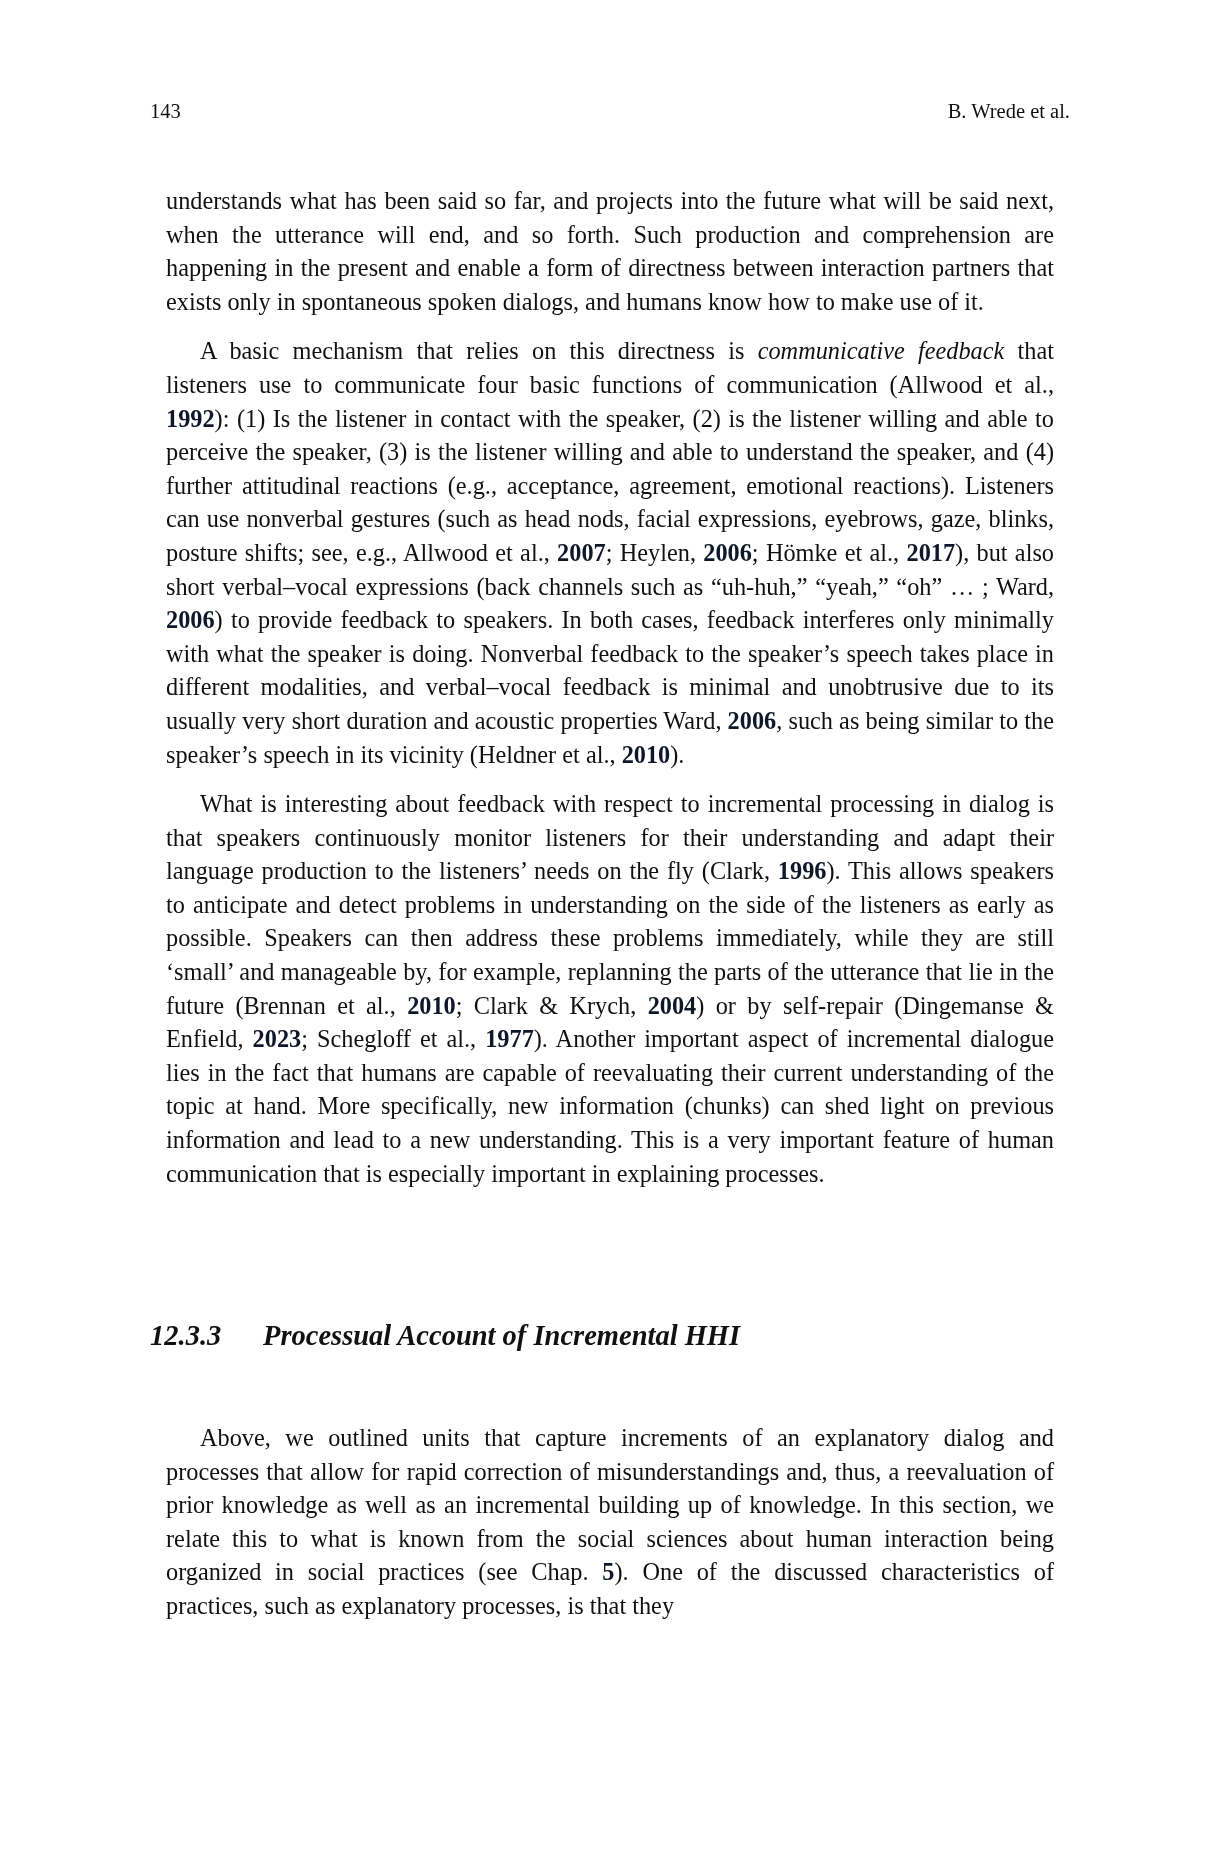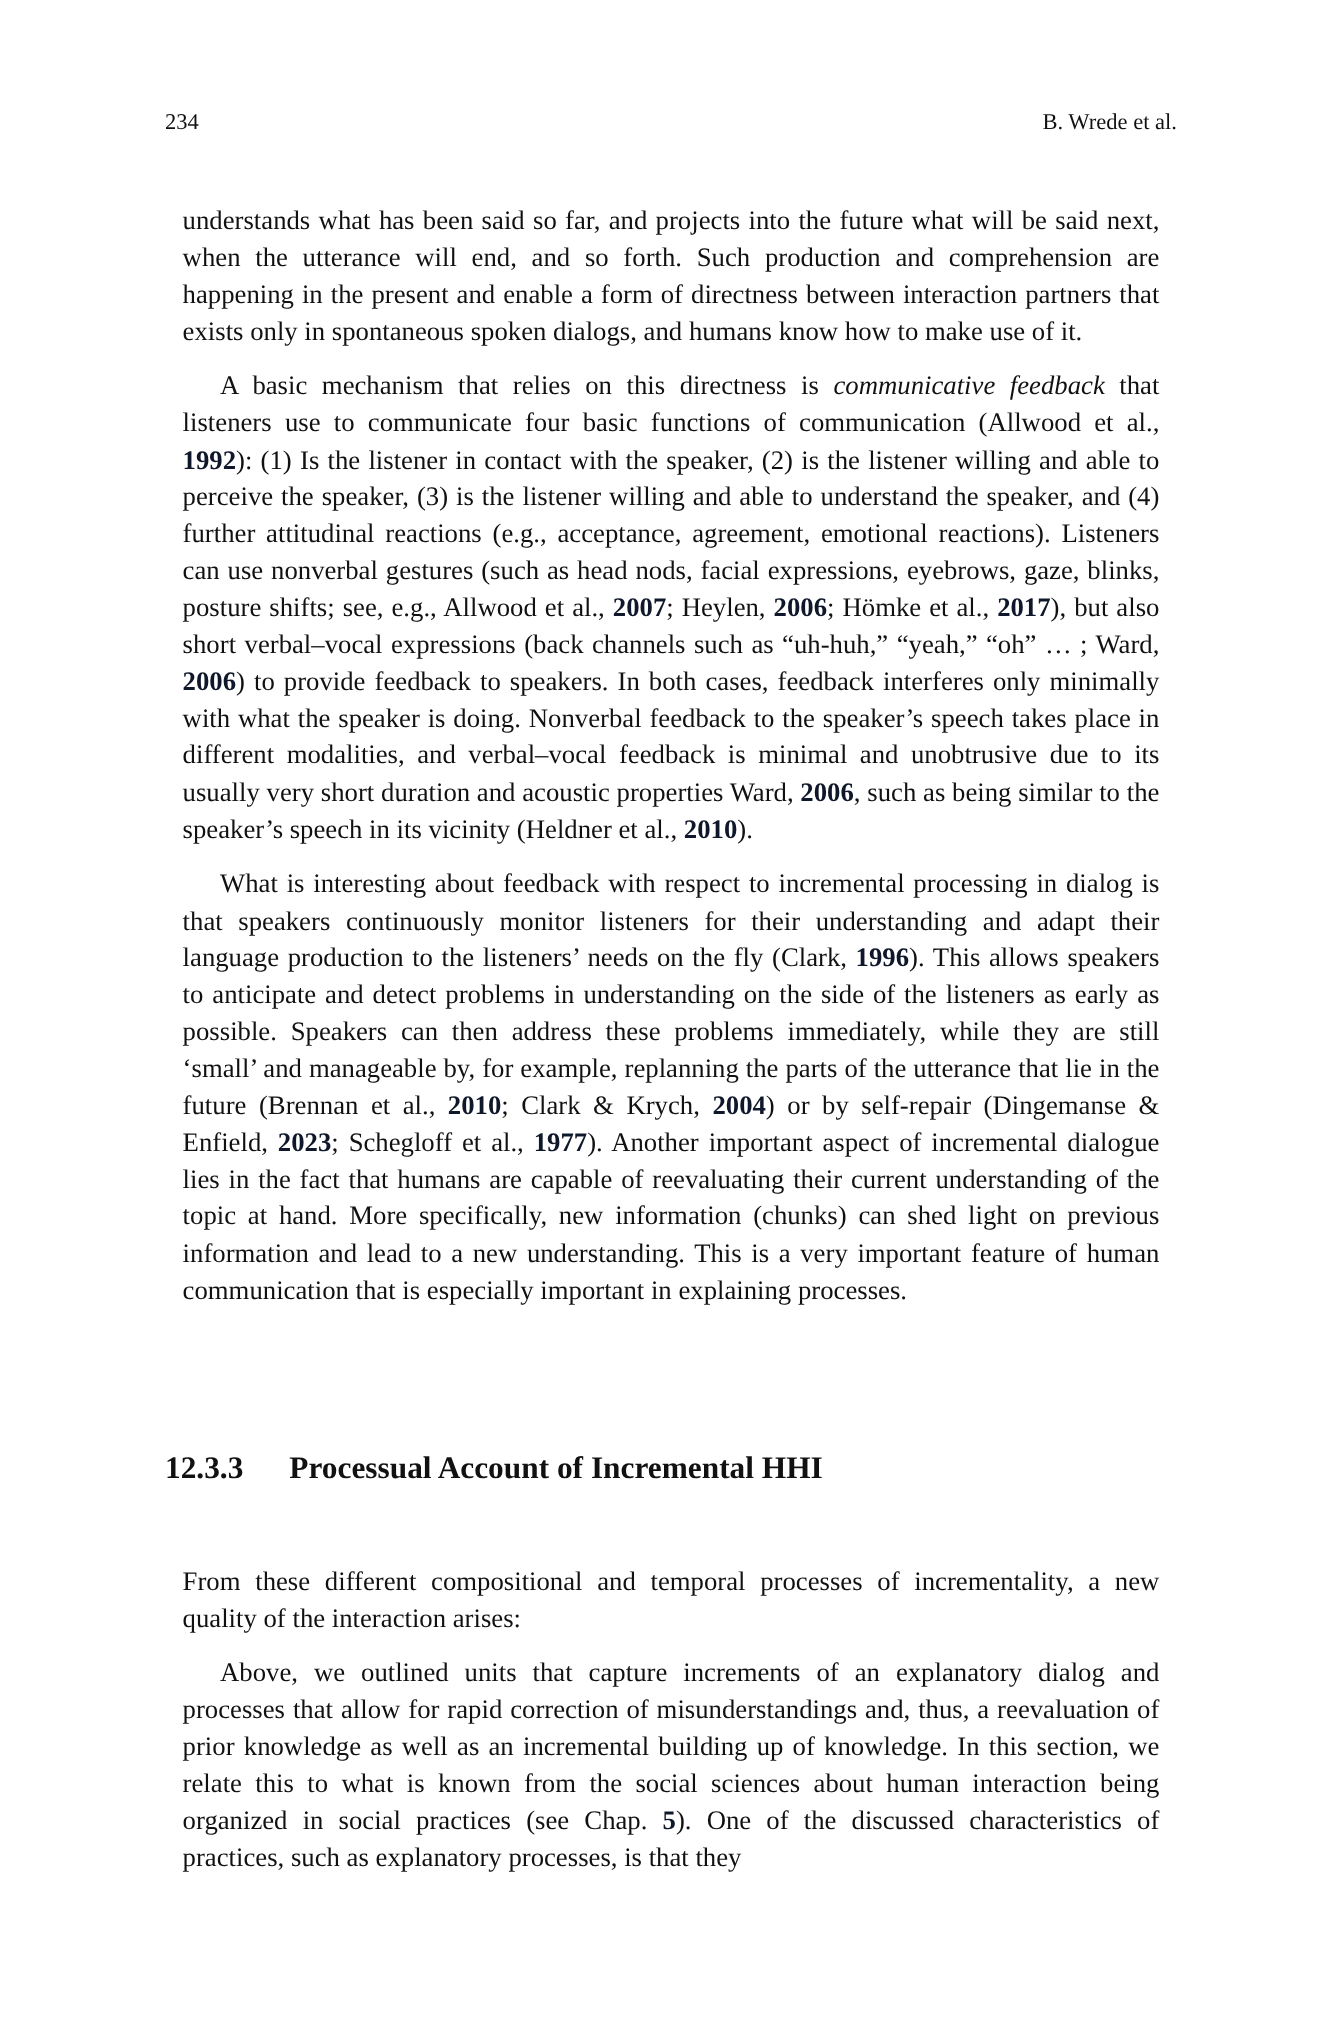--- a/index.html
+++ b/index.html
@@ -65,51 +65,51 @@
     em {
     }
     .section-heading {
       position: absolute;
       top: 1318px;
       left: 0;
       width: 920px;
       font-size: 28.5px;
       line-height: 36px;
       font-weight: bold;
+      font-style: italic;
       white-space: nowrap;
     }
     .section-heading .num {
       display: inline-block;
       width: 113px;
     }
     .section-block {
       position: absolute;
       top: 1405px;
       left: 0;
       width: 920px;
     }
   </style>
 </head>
 <body>
 
 <div class="page">
 
   <div class="running-head">
-    <span class="page-num">234</span>
+    <span class="page-num">143</span>
     <span class="authors">B. Wrede et al.</span>
   </div>
 
   <div class="body-block">
     <p><span>understands what has been said so far, and projects into the future what will be said next, when the utterance will end, and so forth. Such production and comprehension are happening in the present and enable a form of directness between interaction partners that exists only in spontaneous spoken dialogs, and humans know how to make use of it.</span></p>
 
     <p class="indent"><span>A basic mechanism that relies on this directness is </span><em>communicative feedback</em><span> that listeners use to communicate four basic functions of communication (Allwood et al., </span><a class="ref">1992</a><span>): (1) Is the listener in contact with the speaker, (2) is the listener willing and able to perceive the speaker, (3) is the listener willing and able to understand the speaker, and (4) further attitudinal reactions (e.g., acceptance, agreement, emotional reactions). Listeners can use nonverbal gestures (such as head nods, facial expressions, eyebrows, gaze, blinks, posture shifts; see, e.g., Allwood et al., </span><a class="ref">2007</a><span>; Heylen, </span><a class="ref">2006</a><span>; Hömke et al., </span><a class="ref">2017</a><span>), but also short verbal–vocal expressions (back channels such as “uh-huh,” “yeah,” “oh” … ; Ward, </span><a class="ref">2006</a><span>) to provide feedback to speakers. In both cases, feedback interferes only minimally with what the speaker is doing. Nonverbal feedback to the speaker’s speech takes place in different modalities, and verbal–vocal feedback is minimal and unobtrusive due to its usually very short duration and acoustic properties Ward, </span><a class="ref">2006</a><span>, such as being similar to the speaker’s speech in its vicinity (Heldner et al., </span><a class="ref">2010</a><span>).</span></p>
 
     <p class="indent"><span>What is interesting about feedback with respect to incremental processing in dialog is that speakers continuously monitor listeners for their understanding and adapt their language production to the listeners’ needs on the fly (Clark, </span><a class="ref">1996</a><span>). This allows speakers to anticipate and detect problems in understanding on the side of the listeners as early as possible. Speakers can then address these problems immediately, while they are still ‘small’ and manageable by, for example, replanning the parts of the utterance that lie in the future (Brennan et al., </span><a class="ref">2010</a><span>; Clark &amp; Krych, </span><a class="ref">2004</a><span>) or by self-repair (Dingemanse &amp; Enfield, </span><a class="ref">2023</a><span>; Schegloff et al., </span><a class="ref">1977</a><span>). Another important aspect of incremental dialogue lies in the fact that humans are capable of reevaluating their current understanding of the topic at hand. More specifically, new information (chunks) can shed light on previous information and lead to a new understanding. This is a very important feature of human communication that is especially important in explaining processes.</span></p>
   </div>
 
   <h3 class="section-heading" style="margin:0;"><span class="num">12.3.3</span><span>Processual Account of Incremental HHI</span></h3>
 
   <div class="section-block">
-    <p><span>From these different compositional and temporal processes of incrementality, a new quality of the interaction arises:</span></p>
     <p class="indent"><span>Above, we outlined units that capture increments of an explanatory dialog and processes that allow for rapid correction of misunderstandings and, thus, a reevaluation of prior knowledge as well as an incremental building up of knowledge. In this section, we relate this to what is known from the social sciences about human interaction being organized in social practices (see Chap. </span><a class="ref">5</a><span>). One of the discussed characteristics of practices, such as explanatory processes, is that they</span></p>
   </div>
 
 </div>
 
 </body></html>

